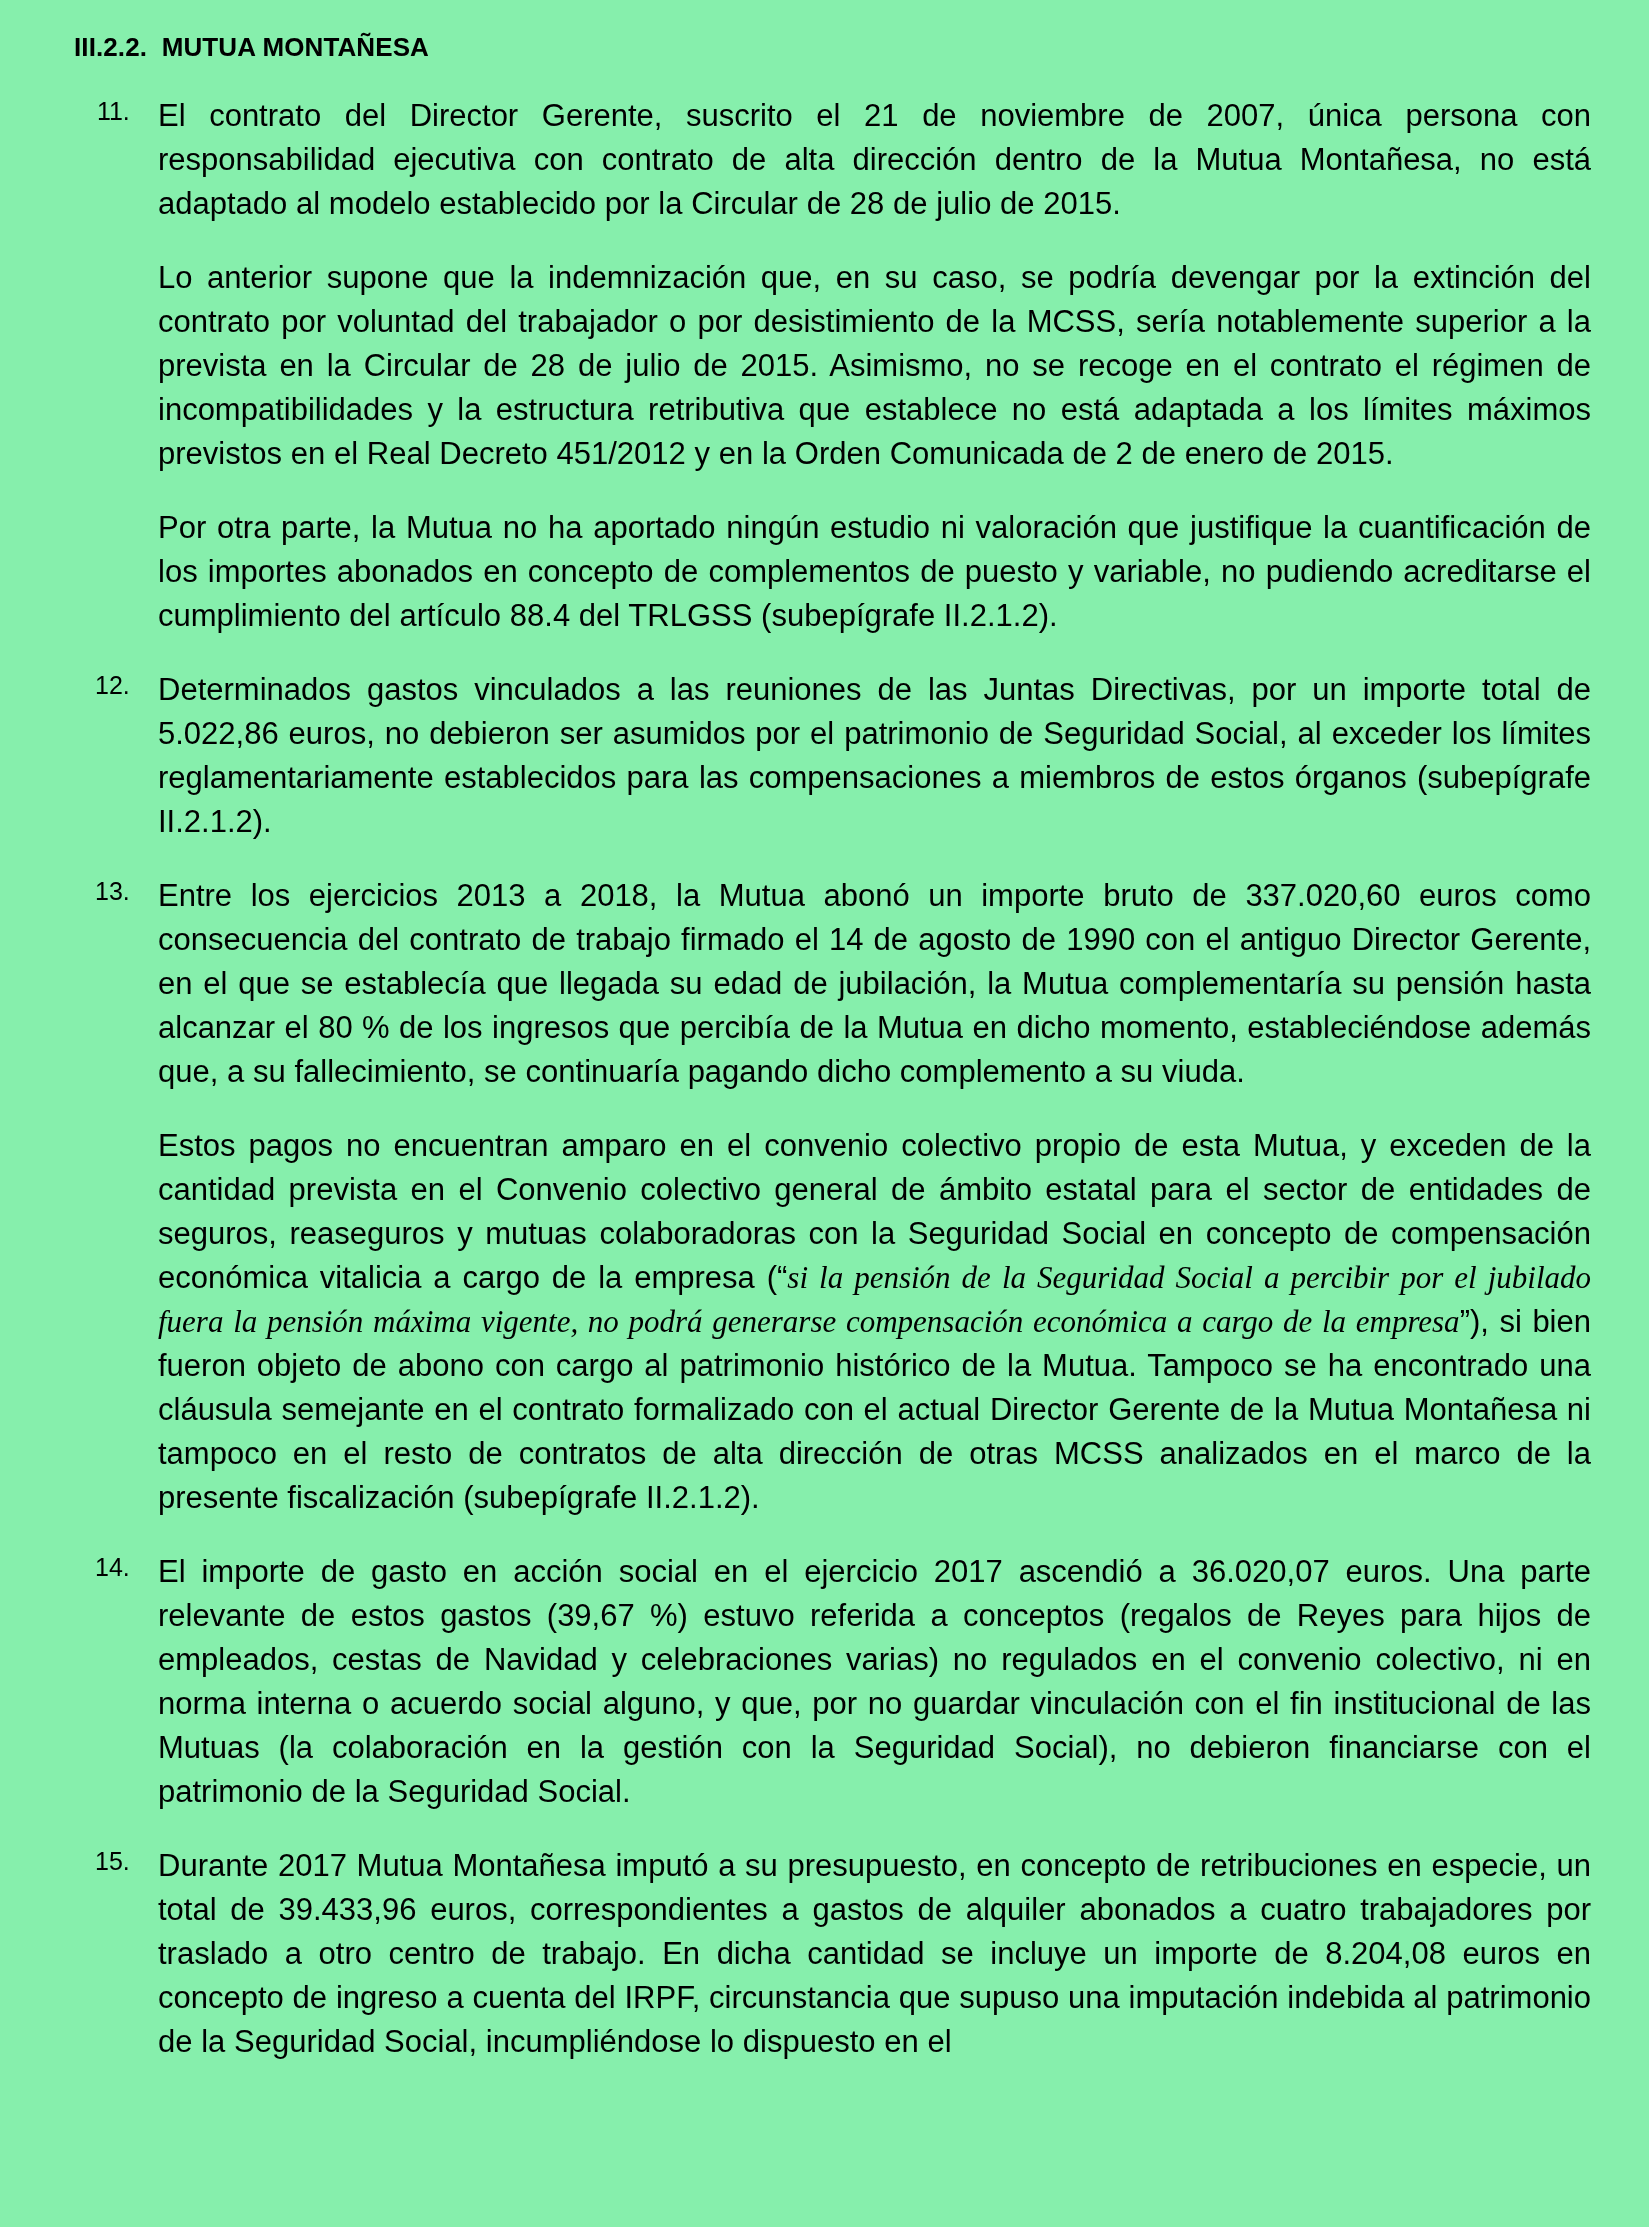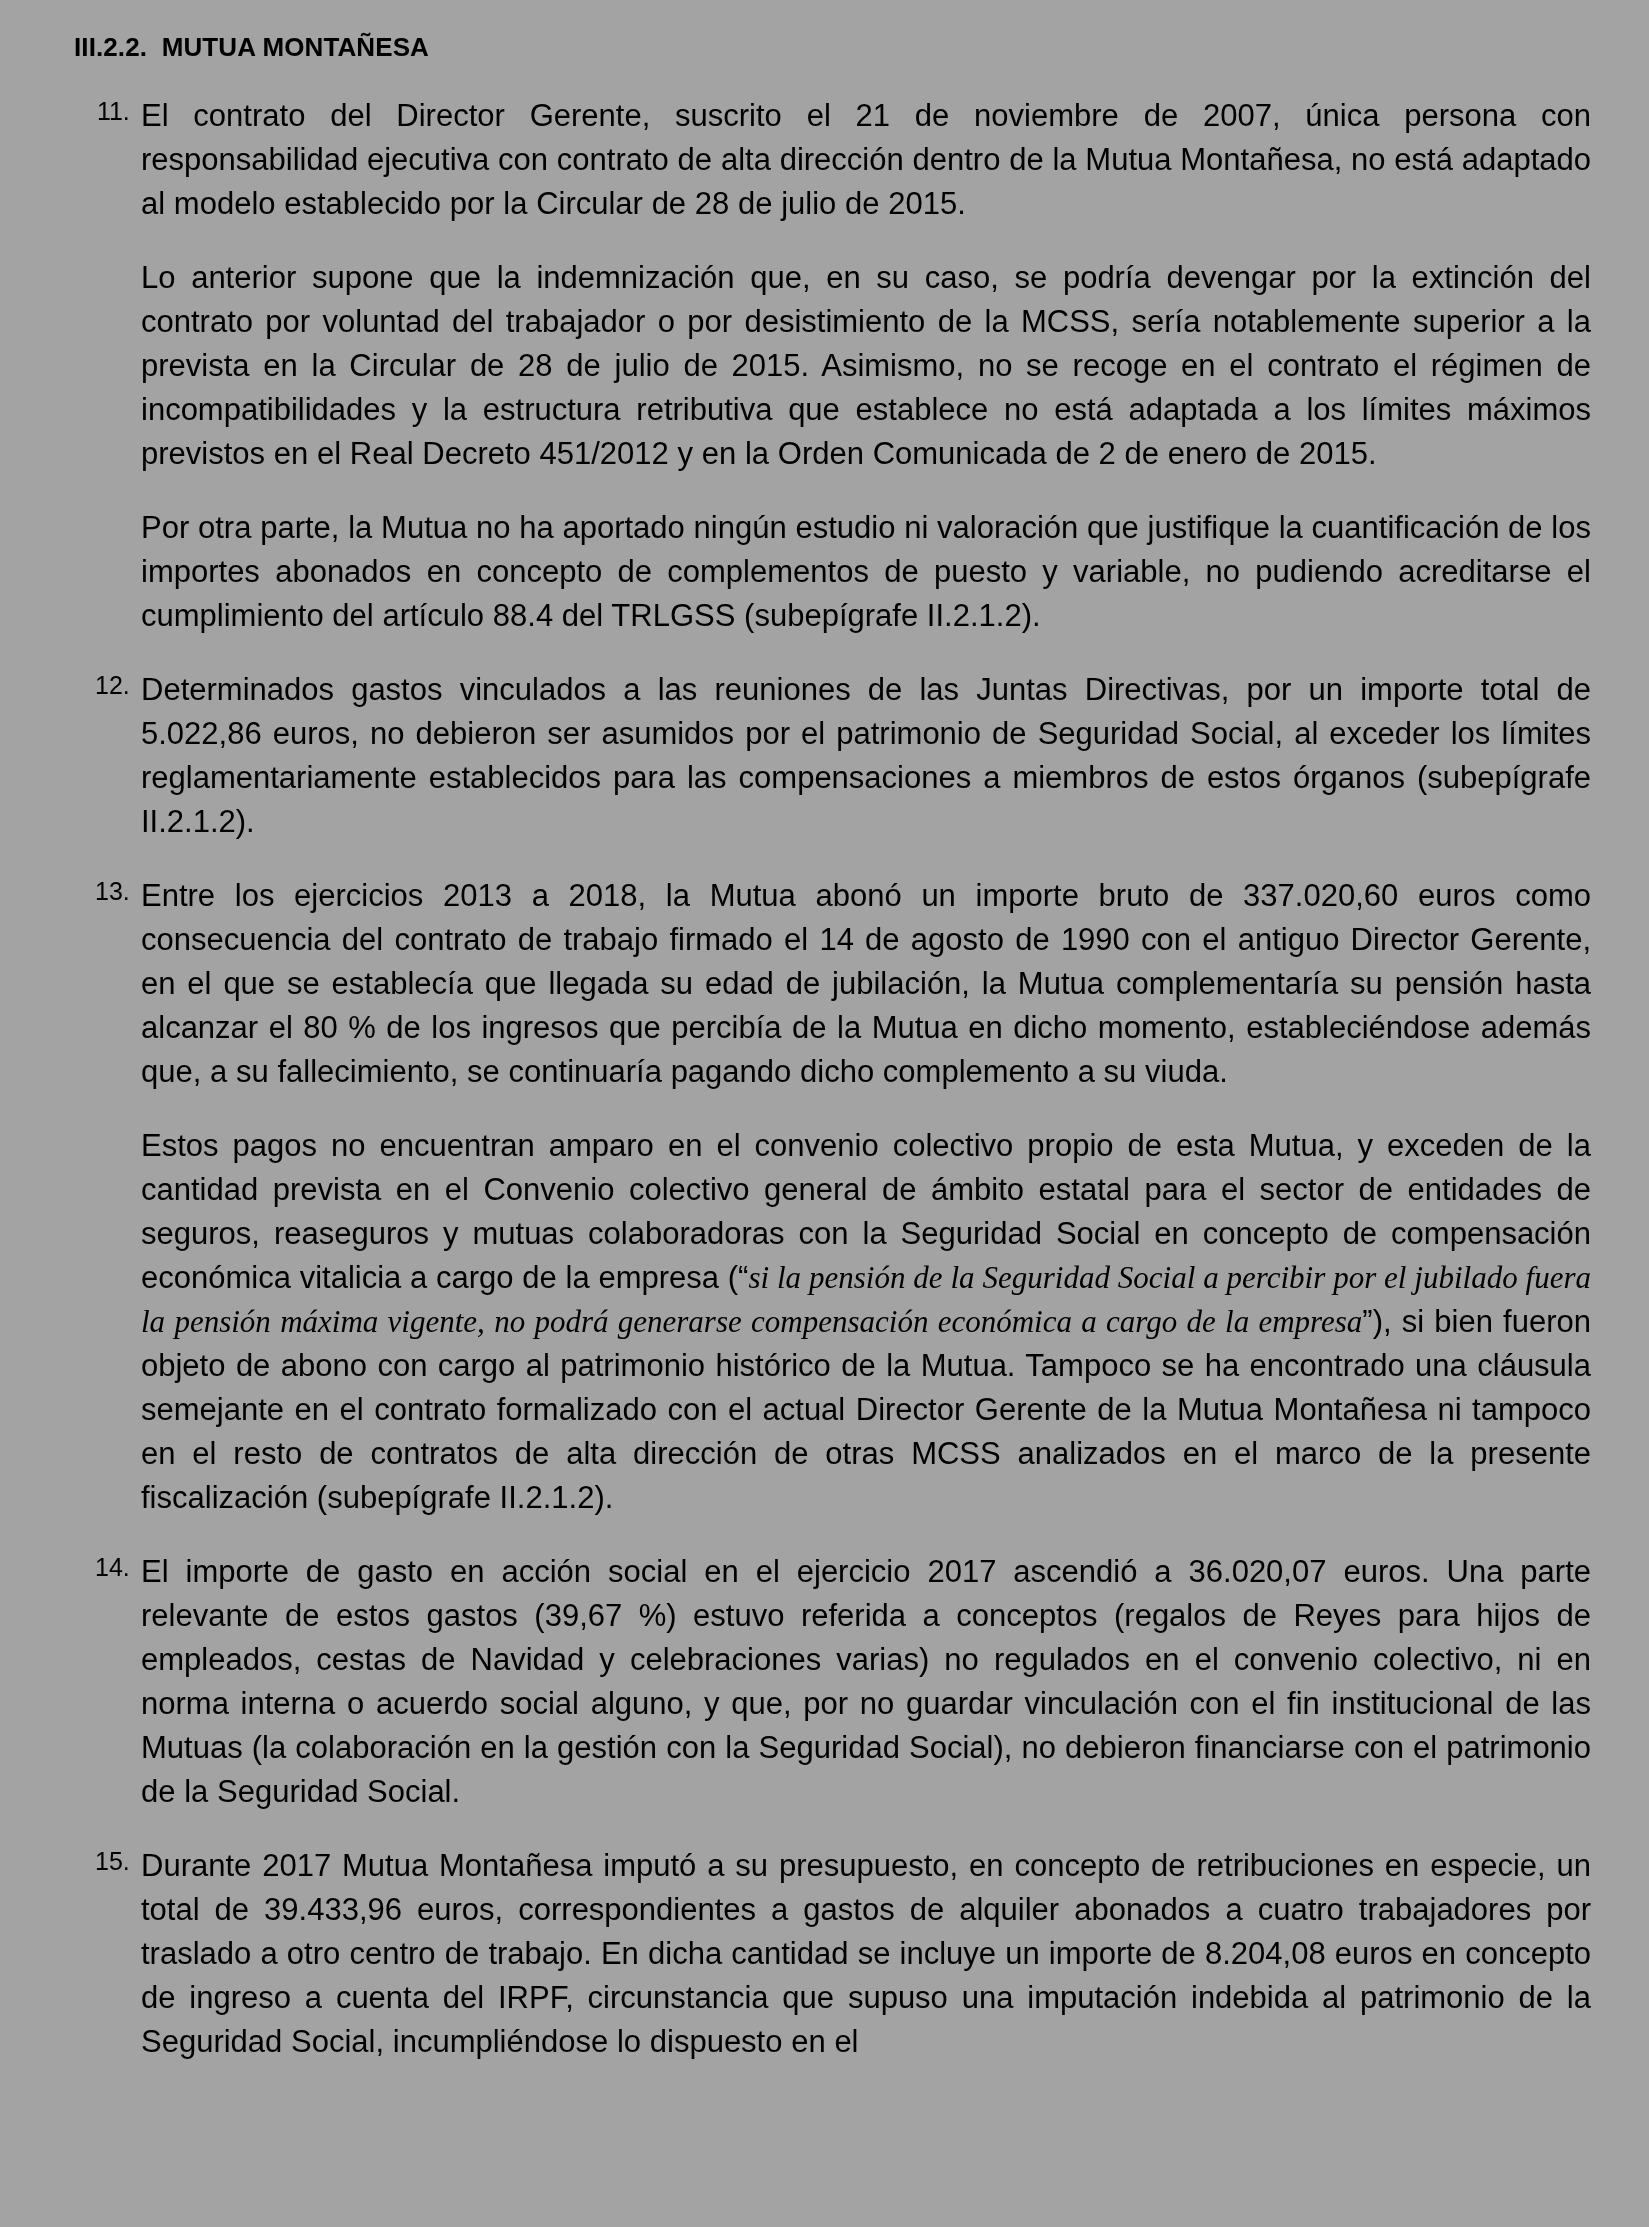--- a/index.html
+++ b/index.html
@@ -9,41 +9,42 @@
     background: #ffffff;
   }
   body {
     font-family: "Liberation Sans", sans-serif;
     color: #000000;
   }
   .page {
     width: 1650px;
     min-height: 2227px;
     box-sizing: border-box;
-    background: #a3a3a3;
+    background: #86efac;
     padding: 30.5px 59px 0 74px;
     position: relative;
   }
   .section-heading {
     font-size: 26px;
     font-weight: bold;
     letter-spacing: 0.1px;
     margin: 0 0 30.5px 0;
     line-height: 1.25;
     white-space: pre;
   }
   .items {
     margin: 0;
     padding: 0;
     list-style: none;
   }
   .item {
     display: flex;
     align-items: flex-start;
     margin-bottom: 0;
+    gap: 17px;
   }
   .item-number {
     flex: 0 0 auto;
     width: 67px;
     text-align: right;
     padding-right: 11.2px;
     box-sizing: border-box;
     font-size: 25px;
     line-height: 1.42;
   }

